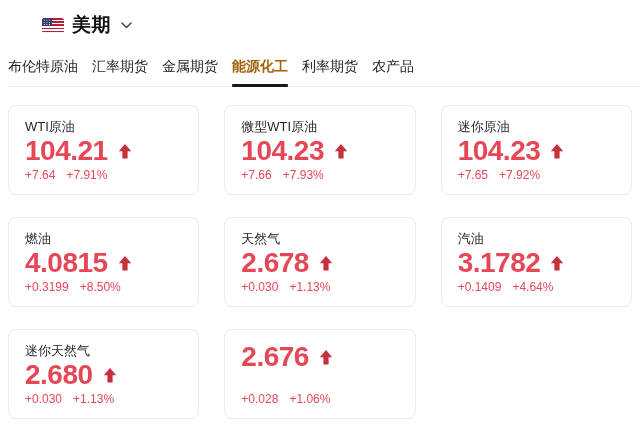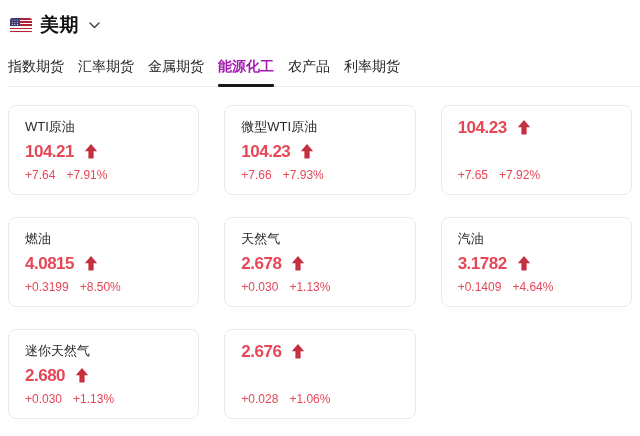--- a/index.html
+++ b/index.html
@@ -3,68 +3,68 @@
 <meta charset="utf-8">
 <style>
   html,body{margin:0;padding:0;}
   body{
     width:640px;height:436px;background:#ffffff;overflow:hidden;
     font-family:"Liberation Sans","DejaVu Sans",sans-serif;
     -webkit-font-smoothing:antialiased;
     --up:#e54757; --arrow:#c4303f; --ink:#111111; --muted:#8f939b;
   }
   
-  .header{display:flex;align-items:center;justify-content:space-between;padding:10px 10px 0 10px;height:30px;}
+  .header{display:flex;align-items:center;justify-content:space-between;padding:10px 10px 0 10px;height:30px;margin-left:32px;}
   .header-left{display:flex;align-items:center;gap:8px;}
   .flag{width:22px;height:15px;border-radius:2.5px;position:relative;overflow:hidden;flex:0 0 auto;
     background:repeating-linear-gradient(180deg,#b22234 0 1.6px,#ffffff 1.6px 3.2px);
     box-shadow:inset 0 0 0 .5px rgba(0,0,0,.08);}
   .flag::before{content:"";position:absolute;left:0;top:0;width:10px;height:8px;background:#3c3b6e;}
   .flag::after{content:"";position:absolute;left:1px;top:1px;width:8px;height:6px;
     background-image:radial-gradient(#fff .6px,transparent .7px);background-size:2.6px 2.2px;}
   .title{font-size:19px;font-weight:bold;color:var(--ink);letter-spacing:.5px;}
   .chev{margin-left:2px;display:inline-flex;align-items:center;}
   .delay{font-size:11px;color:var(--muted);white-space:nowrap;}
   
   .tabs{display:flex;gap:14px;margin:14px 0 0 8px;border-bottom:1px solid #ededed;padding-right:8px;}
   .tab{font-size:14px;color:#222428;padding:4px 0 10px 0;cursor:pointer;position:relative;white-space:nowrap;}
-  .tab.active{font-weight:bold;color:#a21caf;}
+  .tab.active{font-weight:bold;color:#a16207;}
   .tab.active::after{content:"";position:absolute;left:0;right:0;bottom:-1px;height:3px;background:#17181a;border-radius:1px;}
   
   .grid{display:grid;grid-template-columns:repeat(3,1fr);gap:22px 25px;padding:18px 8px 8px 8px;}
   .card{height:90px;box-sizing:border-box;border:1px solid #ebebeb;border-radius:8px;background:#fff;
     padding:13px 16px 12px 16px;display:flex;flex-direction:column;justify-content:space-between;cursor:pointer;}
   .card-name{font-size:13px;color:#26282c;line-height:1.2;white-space:nowrap;overflow:hidden;}
   .price-row{display:flex;align-items:center;gap:9px;}
-  .price{font-size:17px;font-weight:bold;color:var(--up);letter-spacing:-0.5px;line-height:1;}
+  .price{font-size:28px;font-weight:bold;color:var(--up);letter-spacing:-0.5px;line-height:1;}
   .arrow{display:inline-flex;align-items:center;}
   .change-row{display:flex;gap:11px;font-size:12px;color:var(--up);white-space:nowrap;}
 </style>
 </head>
 <body style="--up: #e54757; --arrow: #c4303f;">
 
 <div class="header">
   <div class="header-left">
     <span class="flag"></span>
     <span class="title">美期</span>
     <span class="chev">
       <svg width="11" height="7" viewBox="0 0 11 7">
           <polyline points="1,1 5.5,5.5 10,1" fill="none" stroke="#4b4f55" stroke-width="1.6" stroke-linecap="round" stroke-linejoin="round"></polyline>
         </svg>
     </span>
   </div>
 </div>
 
 <div class="tabs">
-    <div class="tab">指数期货</div>
+    <div class="tab">布伦特原油</div>
     <div class="tab">汇率期货</div>
     <div class="tab">金属期货</div>
     <div class="tab active">能源化工</div>
+    <div class="tab">利率期货</div>
     <div class="tab">农产品</div>
-    <div class="tab">利率期货</div>
   </div>
 
 <div class="grid">
     <div class="card">
       <div class="card-name">WTI原油</div>
       <div class="price-row">
         <span class="price">104.21</span>
         <span class="arrow">
           <svg width="16" height="17" viewBox="0 0 16 17">
             <path d="M8 1 L14.2 8.2 H10.6 V15.5 H5.4 V8.2 H1.8 Z" fill="var(--arrow)"></path>
@@ -85,20 +85,21 @@
             <path d="M8 1 L14.2 8.2 H10.6 V15.5 H5.4 V8.2 H1.8 Z" fill="var(--arrow)"></path>
           </svg>
         </span>
       </div>
       <div class="change-row">
         <span>+7.66</span>
         <span>+7.93%</span>
       </div>
     </div>
     <div class="card">
+      <div class="card-name">迷你原油</div>
       <div class="price-row">
         <span class="price">104.23</span>
         <span class="arrow">
           <svg width="16" height="17" viewBox="0 0 16 17">
             <path d="M8 1 L14.2 8.2 H10.6 V15.5 H5.4 V8.2 H1.8 Z" fill="var(--arrow)"></path>
           </svg>
         </span>
       </div>
       <div class="change-row">
         <span>+7.65</span>

